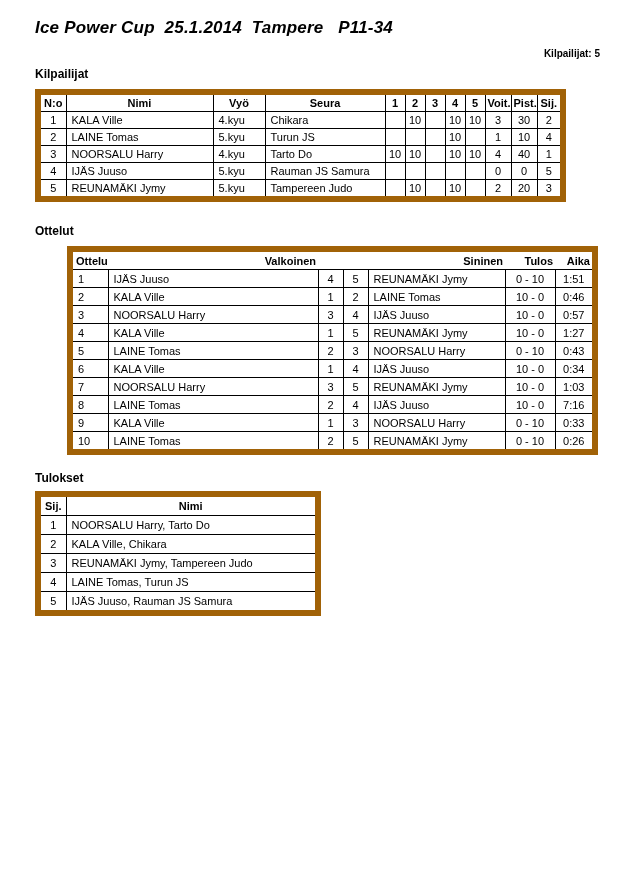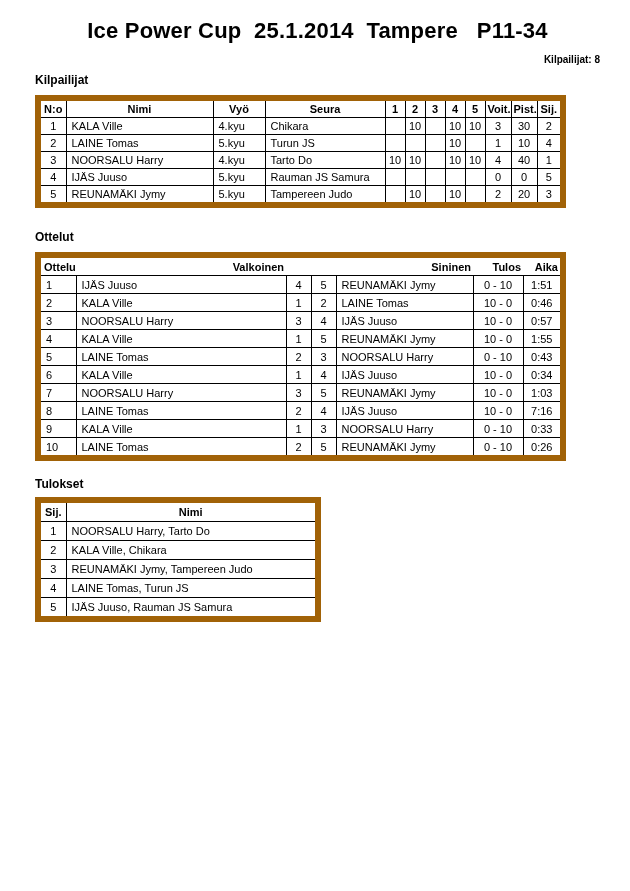--- a/index.html
+++ b/index.html
@@ -12,25 +12,26 @@
   }
   .page {
     box-sizing: border-box;
     width: 630px;
     height: 891px;
     padding: 16px 30px 0 35px;
     background: #ffffff;
   }
   .title {
     margin: 2px 0 0 0;
-    text-align: center;
-    font-size: 22px;
+    text-align: left;
+    font-size: 17px;
     font-weight: 700;
     white-space: pre;
     letter-spacing: 0.2px;
+    font-style: italic;
   }
   .count-label {
     margin-top: 10px;
     text-align: right;
     font-size: 10px;
     font-weight: 700;
   }
   .section-heading {
     font-size: 12px;
     font-weight: 700;
@@ -49,38 +50,38 @@
   th, td {
     overflow: hidden;
     white-space: nowrap;
     padding: 0 2px;
   }
   th { font-weight: 700; text-align: center; }
 
   .t1 { width: 525px; }
   .t1 th, .t1 td { border: 1px solid #000; height: 16px; }
 
-  .t2 { width: 525px; }
+  .t2 { width: 525px; margin-left: 32px; }
   .t2 td { border: 1px solid #000; height: 17px; }
   .t2 th { border: none; border-bottom: 1px solid #000; height: 17px; text-align: right; }
   .t2 th.hl { text-align: left; padding-left: 3px; }
 
   .t3 { width: 280px; }
   .t3 th, .t3 td { border: 1px solid #000; height: 18px; }
 
   .l { text-align: left; padding-left: 5px; }
   .c { text-align: center; }
 </style>
 </head>
 <body>
 
 <div class="page">
 
   <div class="title">Ice Power Cup  25.1.2014  Tampere   P11-34</div>
-  <div class="count-label">Kilpailijat: 8</div>
+  <div class="count-label">Kilpailijat: 5</div>
 
   <div class="section-heading heading-kilpailijat">Kilpailijat</div>
   <table class="t1">
     <colgroup>
       <col style="width:28px">
         <col style="width:147px">
         <col style="width:52px">
         <col style="width:120px">
       <col style="width:20px">
         <col style="width:20px">
@@ -240,21 +241,21 @@
           <td class="c">0:57</td>
         </tr>
 
         <tr>
           <td class="l">4</td>
           <td class="l">KALA Ville</td>
           <td class="c">1</td>
           <td class="c">5</td>
           <td class="l">REUNAMÄKI Jymy</td>
           <td class="c">10 - 0</td>
-          <td class="c">1:55</td>
+          <td class="c">1:27</td>
         </tr>
 
         <tr>
           <td class="l">5</td>
           <td class="l">LAINE Tomas</td>
           <td class="c">2</td>
           <td class="c">3</td>
           <td class="l">NOORSALU Harry</td>
           <td class="c">0 - 10</td>
           <td class="c">0:43</td>

